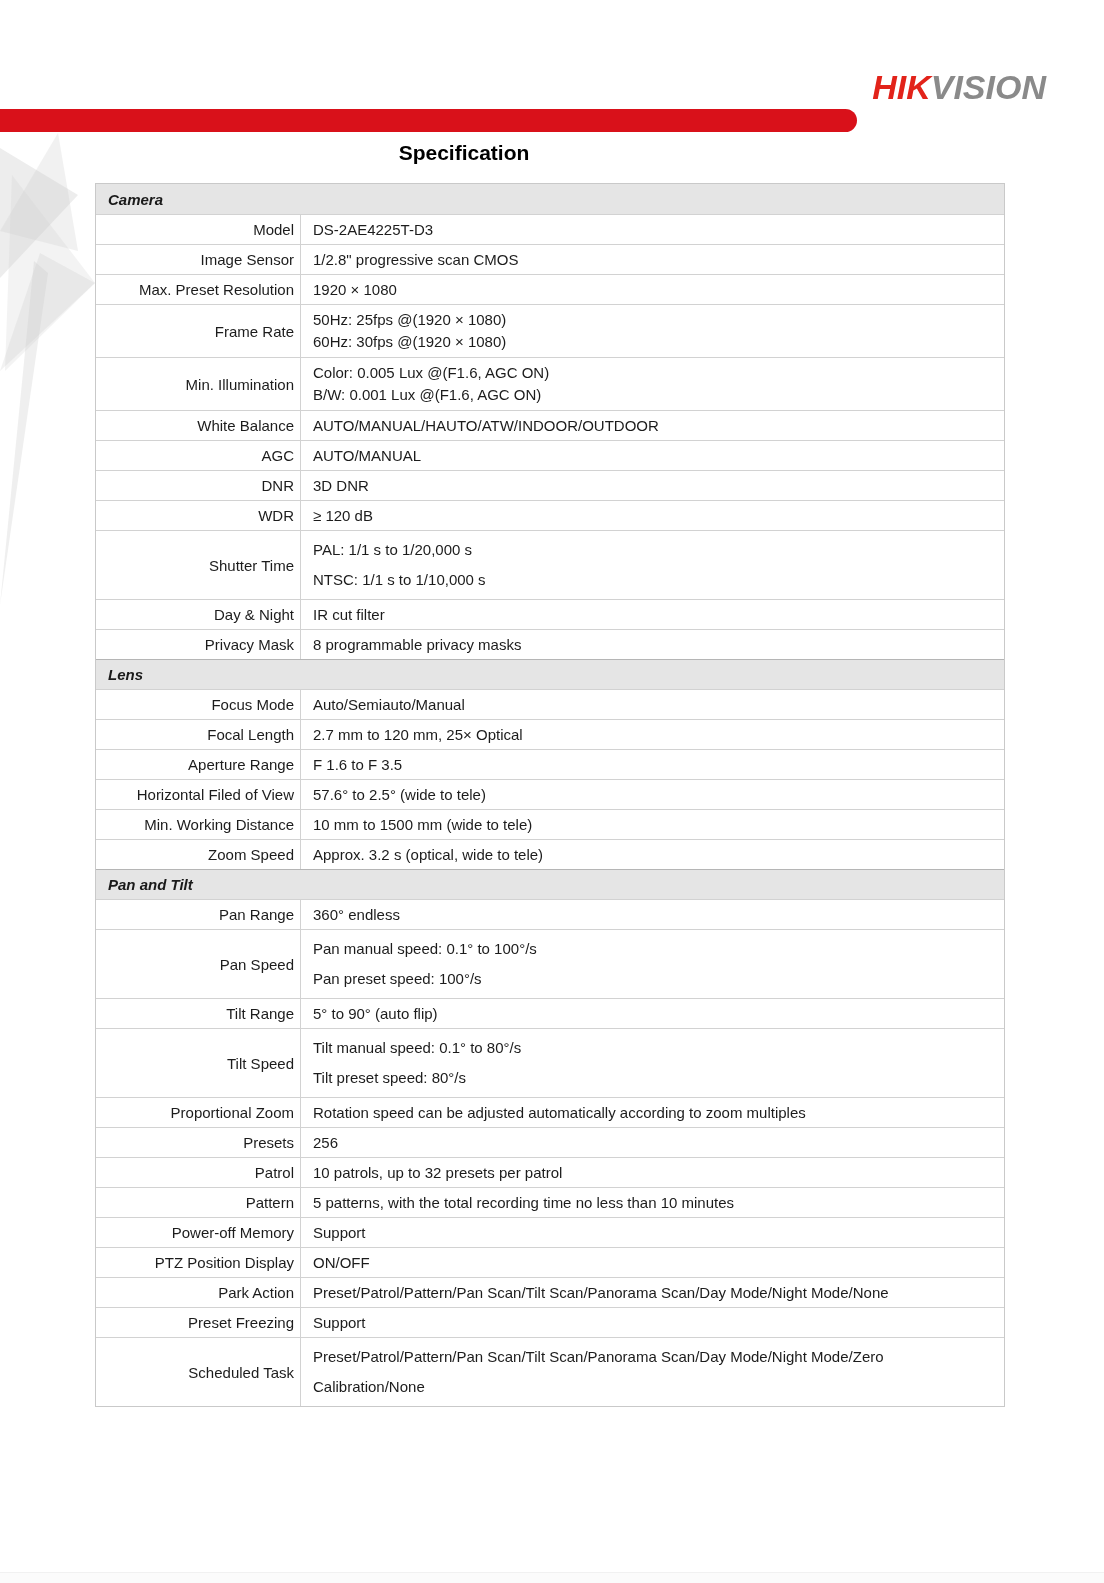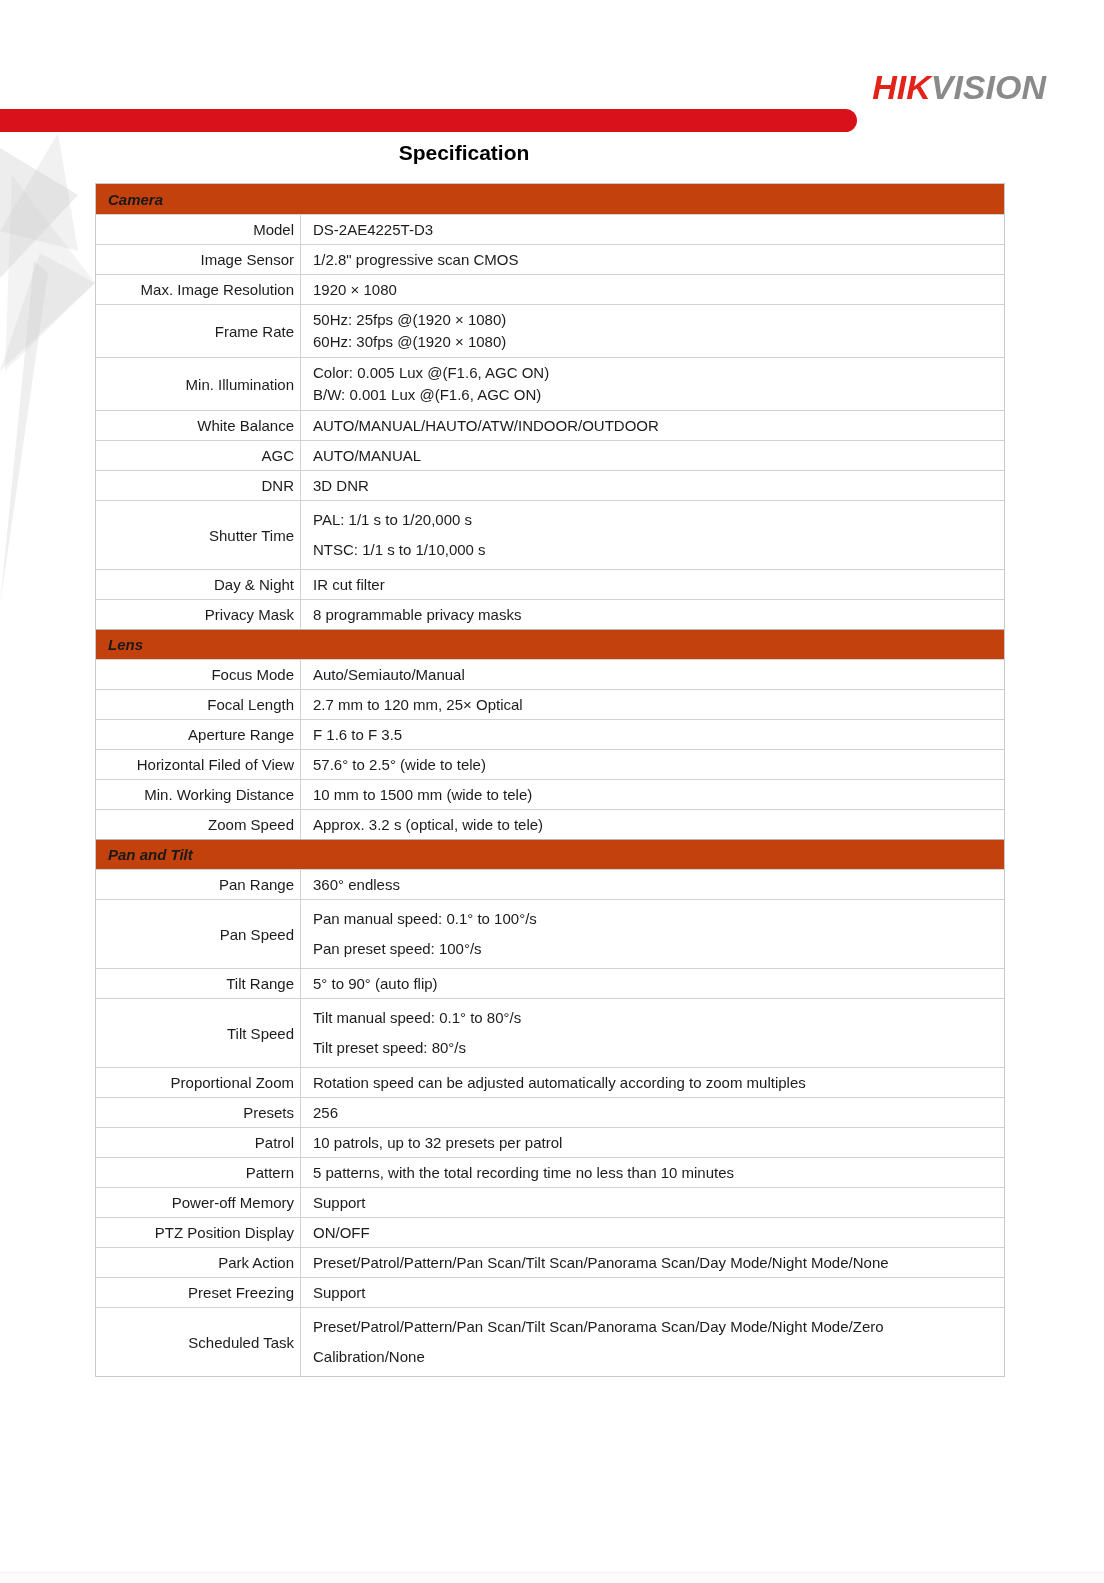--- a/index.html
+++ b/index.html
@@ -37,21 +37,21 @@
     pointer-events:none;
   }
   
   .spec-table{
     position:absolute;left:95px;top:183px;width:910px;
     border:1px solid #c9c9c9;
     box-sizing:border-box;
     font-size:15px;
   }
   .section-row{
-    background:#c2410c;
+    background:#e5e5e5;
     min-height:30px;
     display:flex;align-items:center;
     padding-left:12px;
     font-weight:700;font-style:italic;color:#1a1a1a;
     border-top:1px solid #b5b5b5;
     box-sizing:border-box;
   }
   .section-row:first-child{border-top:none;}
   .row{
     display:flex;
@@ -110,21 +110,21 @@
           <div class="line">DS-2AE4225T-D3</div>
         </div>
       </div>
       <div class="row single">
         <div class="cell label">Image Sensor</div>
         <div class="cell value">
           <div class="line">1/2.8" progressive scan CMOS</div>
         </div>
       </div>
       <div class="row single">
-        <div class="cell label">Max. Image Resolution</div>
+        <div class="cell label">Max. Preset Resolution</div>
         <div class="cell value">
           <div class="line">1920 × 1080</div>
         </div>
       </div>
       <div class="row compact">
         <div class="cell label">Frame Rate</div>
         <div class="cell value">
           <div class="line">50Hz: 25fps @(1920 × 1080)</div>
           <div class="line">60Hz: 30fps @(1920 × 1080)</div>
         </div>
@@ -147,20 +147,26 @@
         <div class="cell value">
           <div class="line">AUTO/MANUAL</div>
         </div>
       </div>
       <div class="row single">
         <div class="cell label">DNR</div>
         <div class="cell value">
           <div class="line">3D DNR</div>
         </div>
       </div>
+      <div class="row single">
+        <div class="cell label">WDR</div>
+        <div class="cell value">
+          <div class="line">≥ 120 dB</div>
+        </div>
+      </div>
       <div class="row spaced">
         <div class="cell label">Shutter Time</div>
         <div class="cell value">
           <div class="line">PAL: 1/1 s to 1/20,000 s</div>
           <div class="line">NTSC: 1/1 s to 1/10,000 s</div>
         </div>
       </div>
       <div class="row single">
         <div class="cell label">Day &amp; Night</div>
         <div class="cell value">

